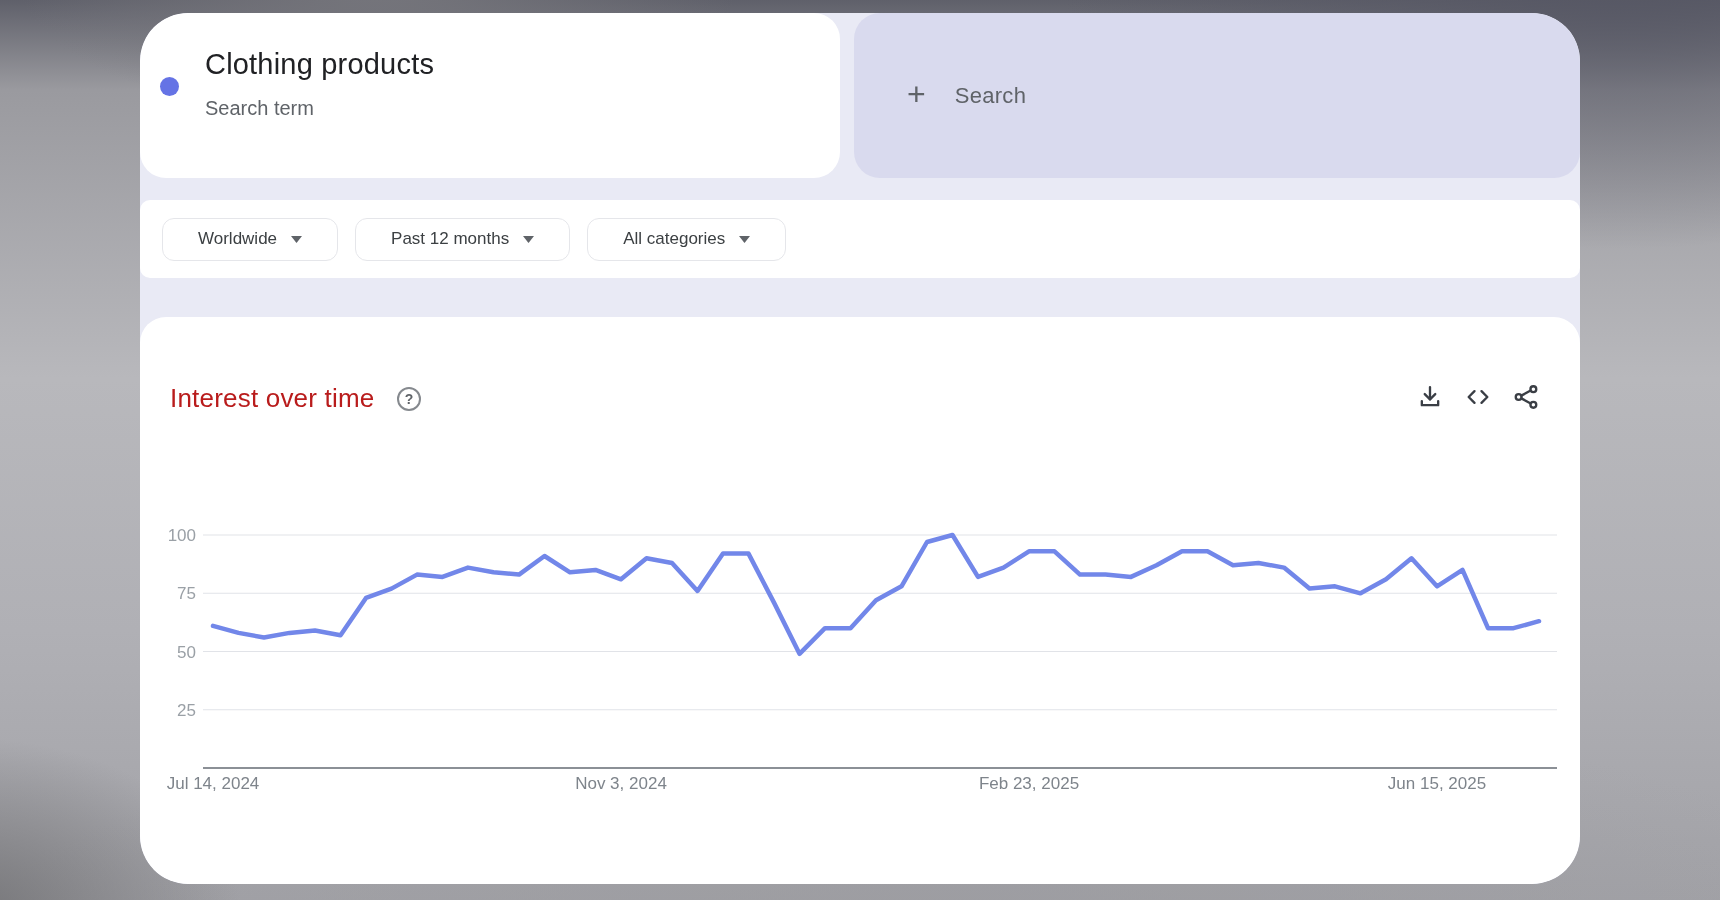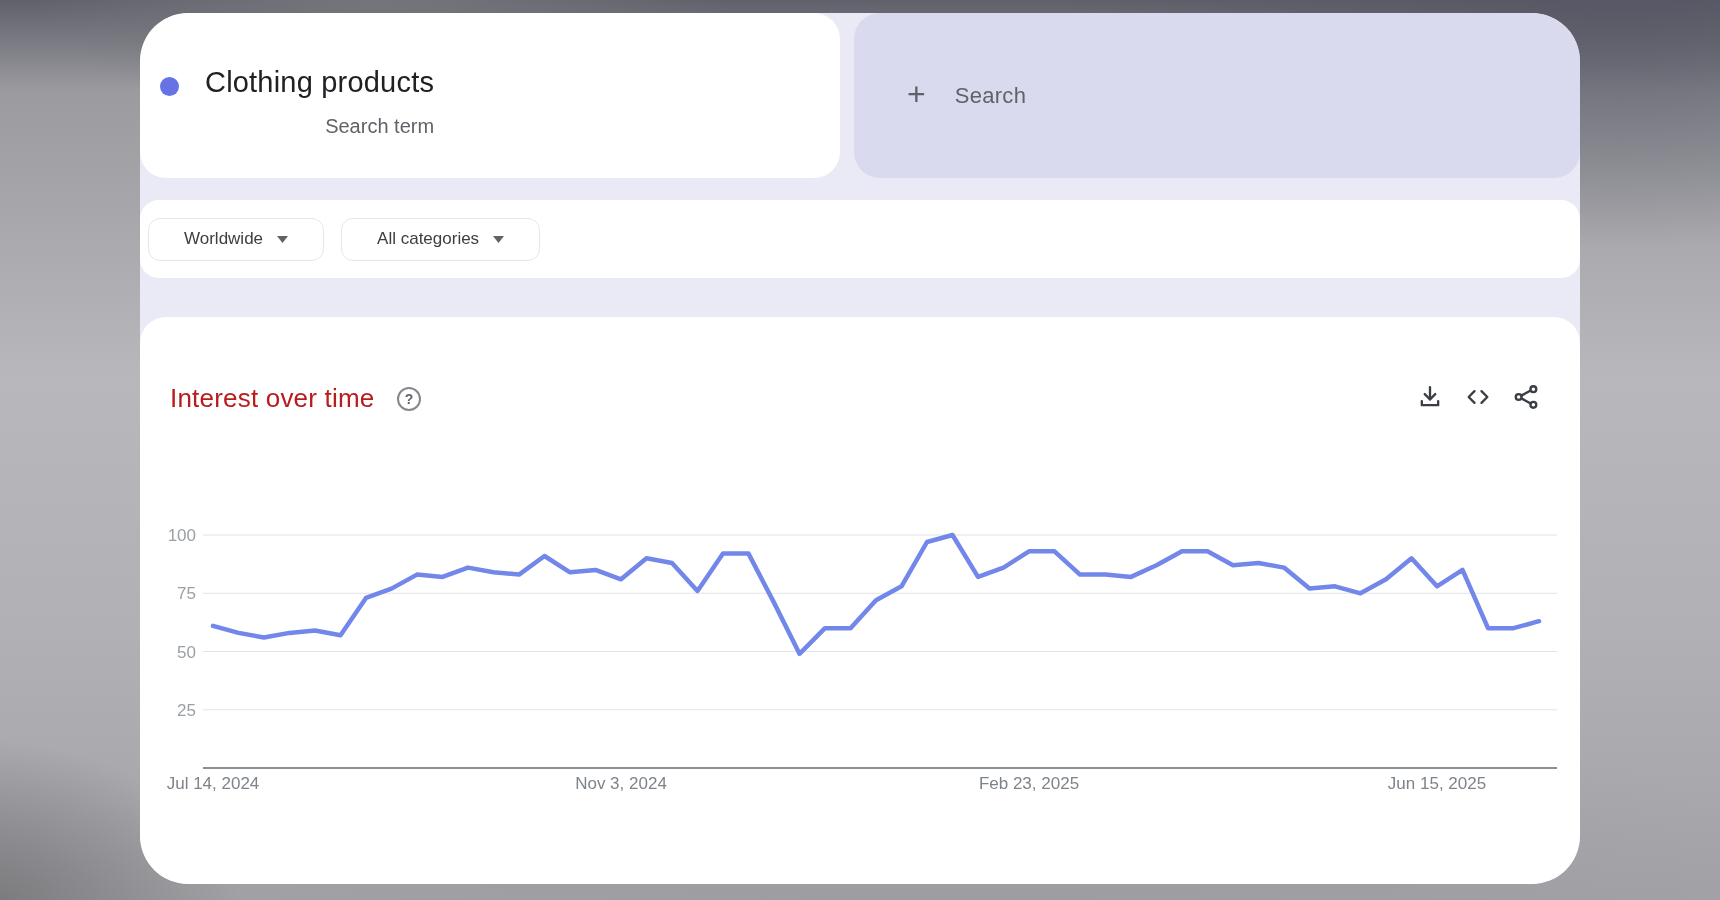--- a/index.html
+++ b/index.html
@@ -21,37 +21,37 @@
     position:absolute; left:140px; top:13px; width:1440px; height:871px;
     background:#e9eaf5; border-radius:48px; overflow:hidden;
   }
 
   
   .term-card {
     position:absolute; left:0; top:0; width:700px; height:165px;
     background:#ffffff; border-radius:48px 26px 26px 26px; cursor:pointer;
   }
   .term-dot { position:absolute; left:20px; top:64px; width:19px; height:19px; border-radius:50%; }
-  .term-text { position:absolute; left:65px; top:53px;text-align:right; }
+  .term-text { position:absolute; left:65px; top:35px; }
   .term-title { font-size:29px; font-weight:500; color:#202124; letter-spacing:.2px; }
   .term-subtitle { margin-top:16px; font-size:20px; color:#5f6368; }
 
   .compare-card {
     position:absolute; left:714px; top:0; width:726px; height:165px;
     background:#d9daee; border-radius:26px 48px 26px 26px;
     display:flex; align-items:center; padding-left:53px; cursor:pointer;
   }
   .plus-glyph { font-size:32px; font-weight:300; color:#5f6368; line-height:1; margin-top:-3px; }
   .compare-label { font-size:22px; color:#5f6368; margin-left:29px; letter-spacing:.3px; }
 
   
   .filter-bar {
     position:absolute; left:0; top:187px; width:1440px; height:78px;
-    background:#ffffff; border-radius:19px;
-    display:flex; align-items:center; padding-left:8px; gap:17px;
+    background:#ffffff; border-radius:10px;
+    display:flex; align-items:center; padding-left:22px; gap:17px;
   }
   .chip {
     height:43px; border:1px solid #e5e6ea; border-radius:12px; background:#fff;
     display:flex; align-items:center; gap:14px; padding:0 35px; cursor:pointer;
   }
   .chip-label { font-size:17px; color:#3c4043; white-space:nowrap; }
   .caret { width:11px; height:7px; flex:none; }
 
   
   .widget-card {
@@ -89,20 +89,26 @@
     </div>
 
     <div class="compare-card">
       <span class="plus-glyph">+</span>
       <span class="compare-label">Search</span>
     </div>
 
     <div class="filter-bar">
       <div class="chip">
         <span class="chip-label">Worldwide</span>
+        <svg class="caret" viewBox="0 0 11 7">
+            <path d="M0 0h11L5.5 7z" fill="#5f6368"></path>
+          </svg>
+      </div>
+      <div class="chip">
+        <span class="chip-label">Past 12 months</span>
         <svg class="caret" viewBox="0 0 11 7">
             <path d="M0 0h11L5.5 7z" fill="#5f6368"></path>
           </svg>
       </div>
       <div class="chip">
         <span class="chip-label">All categories</span>
         <svg class="caret" viewBox="0 0 11 7">
             <path d="M0 0h11L5.5 7z" fill="#5f6368"></path>
           </svg>
       </div>

